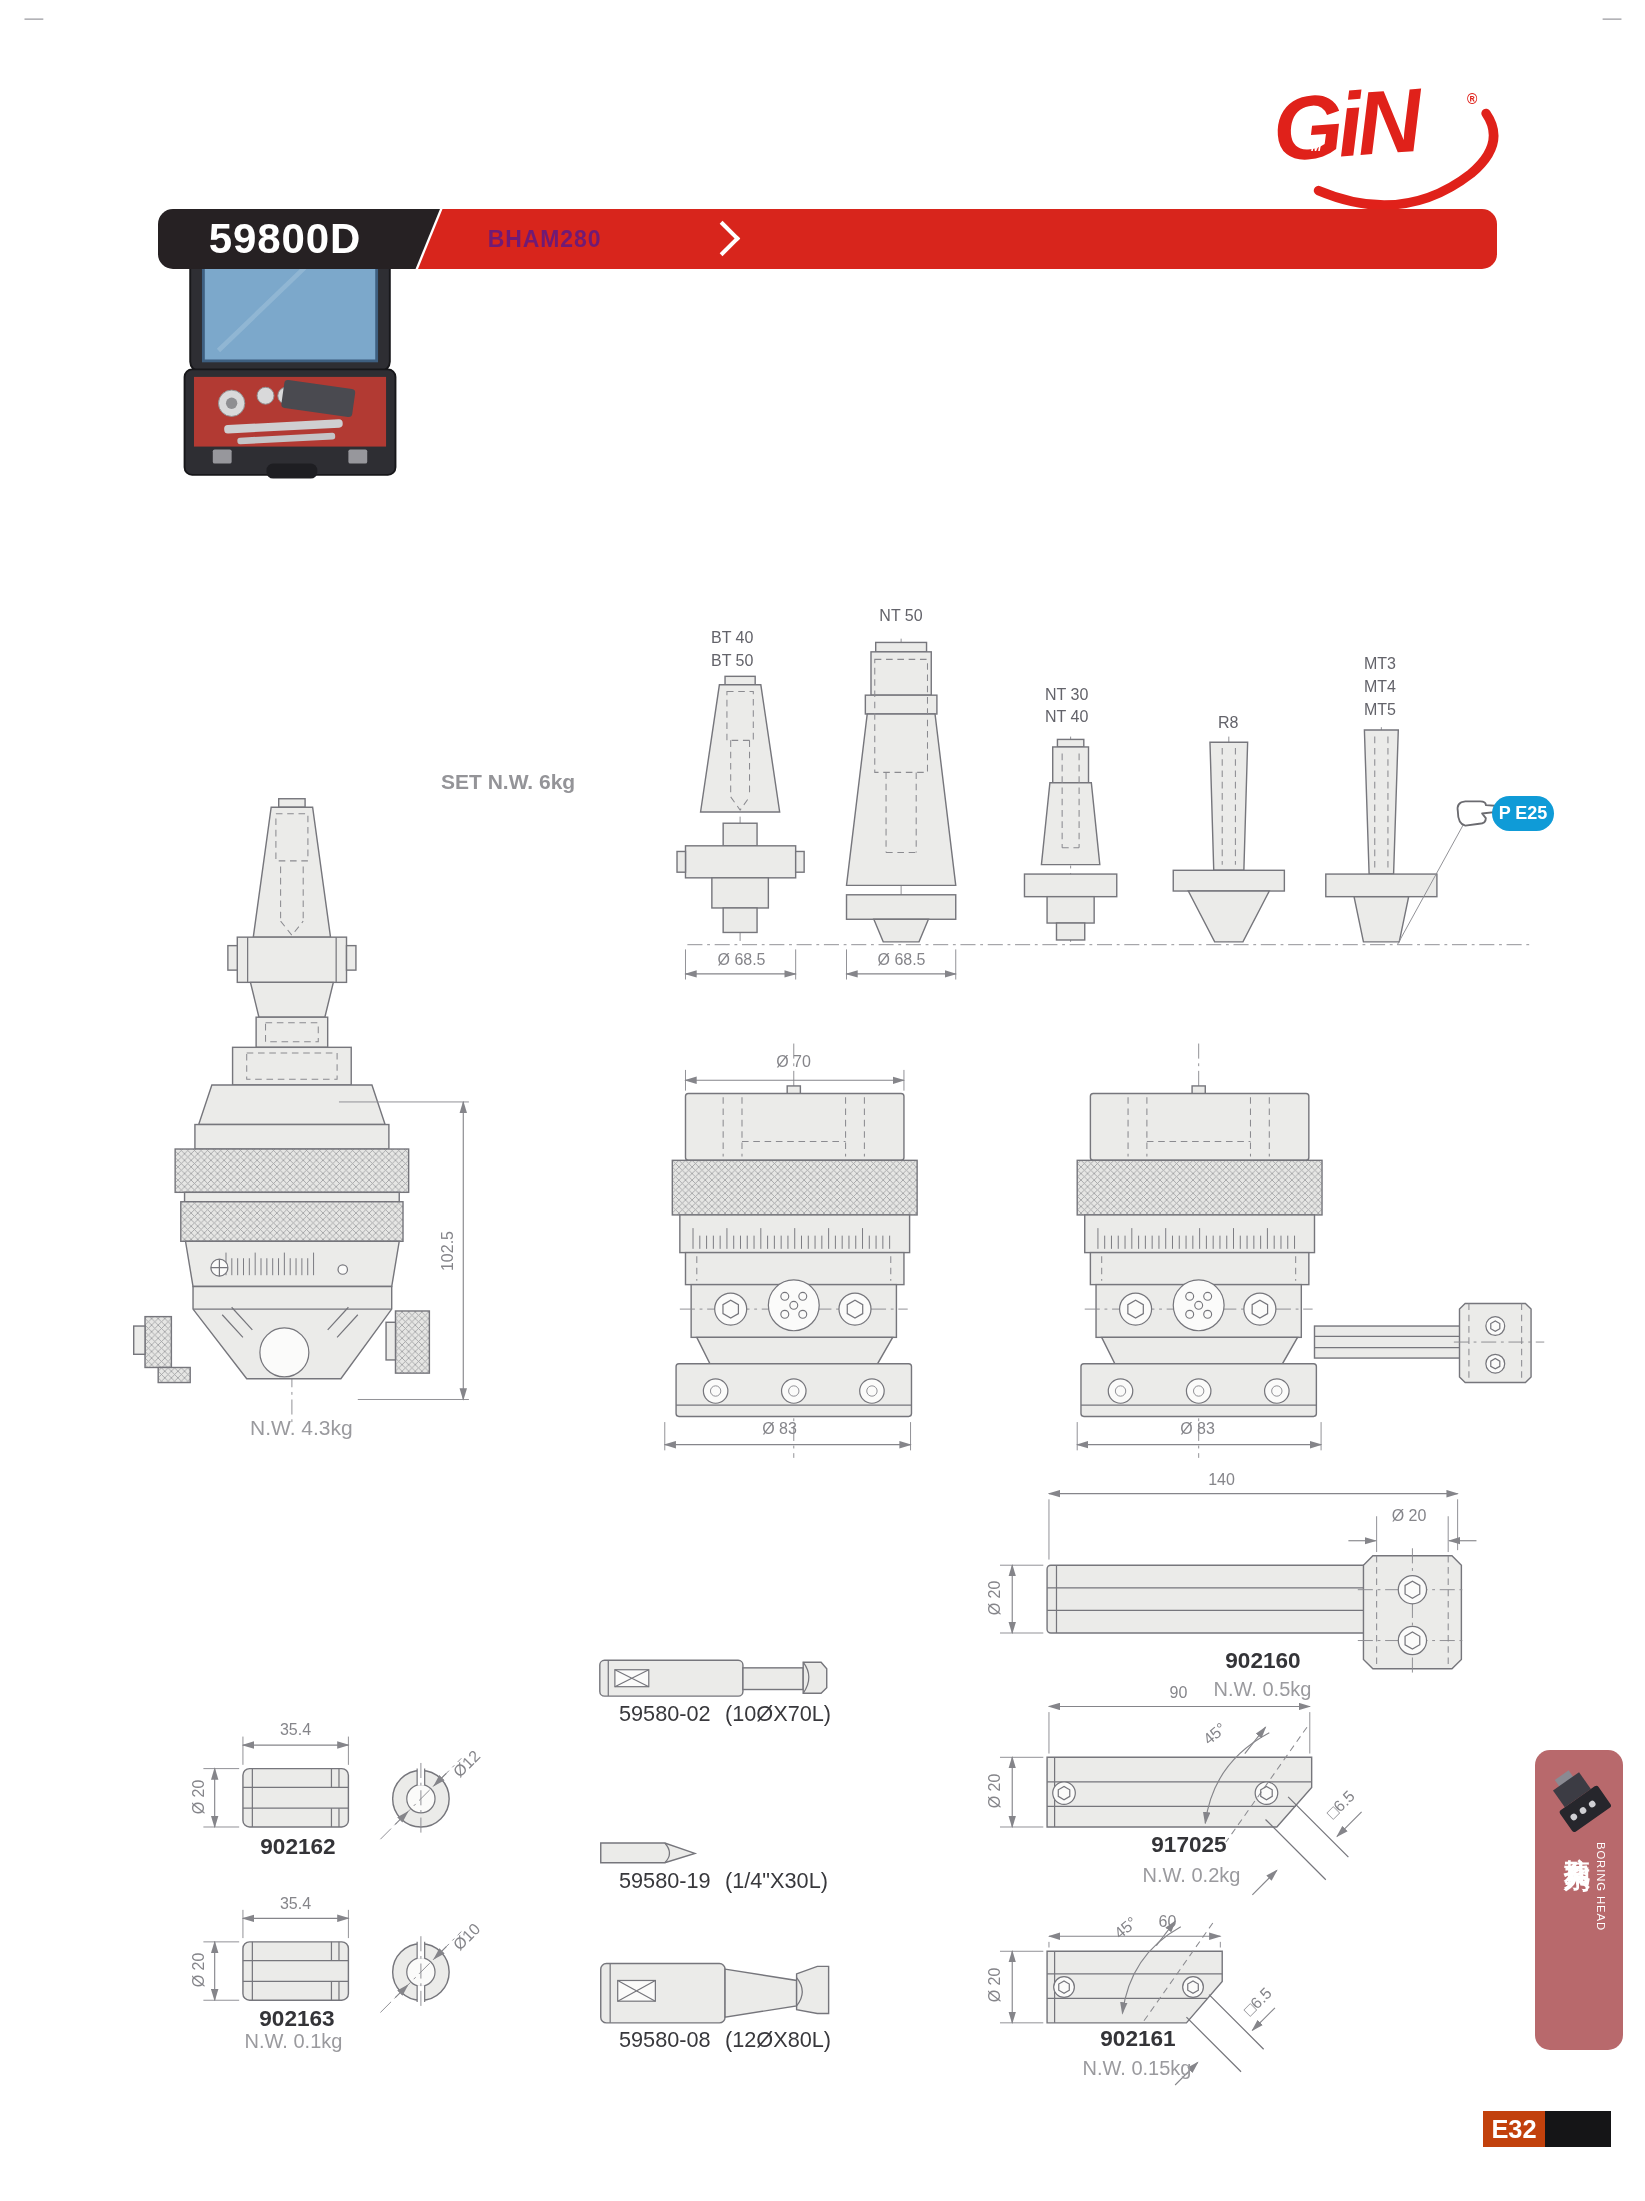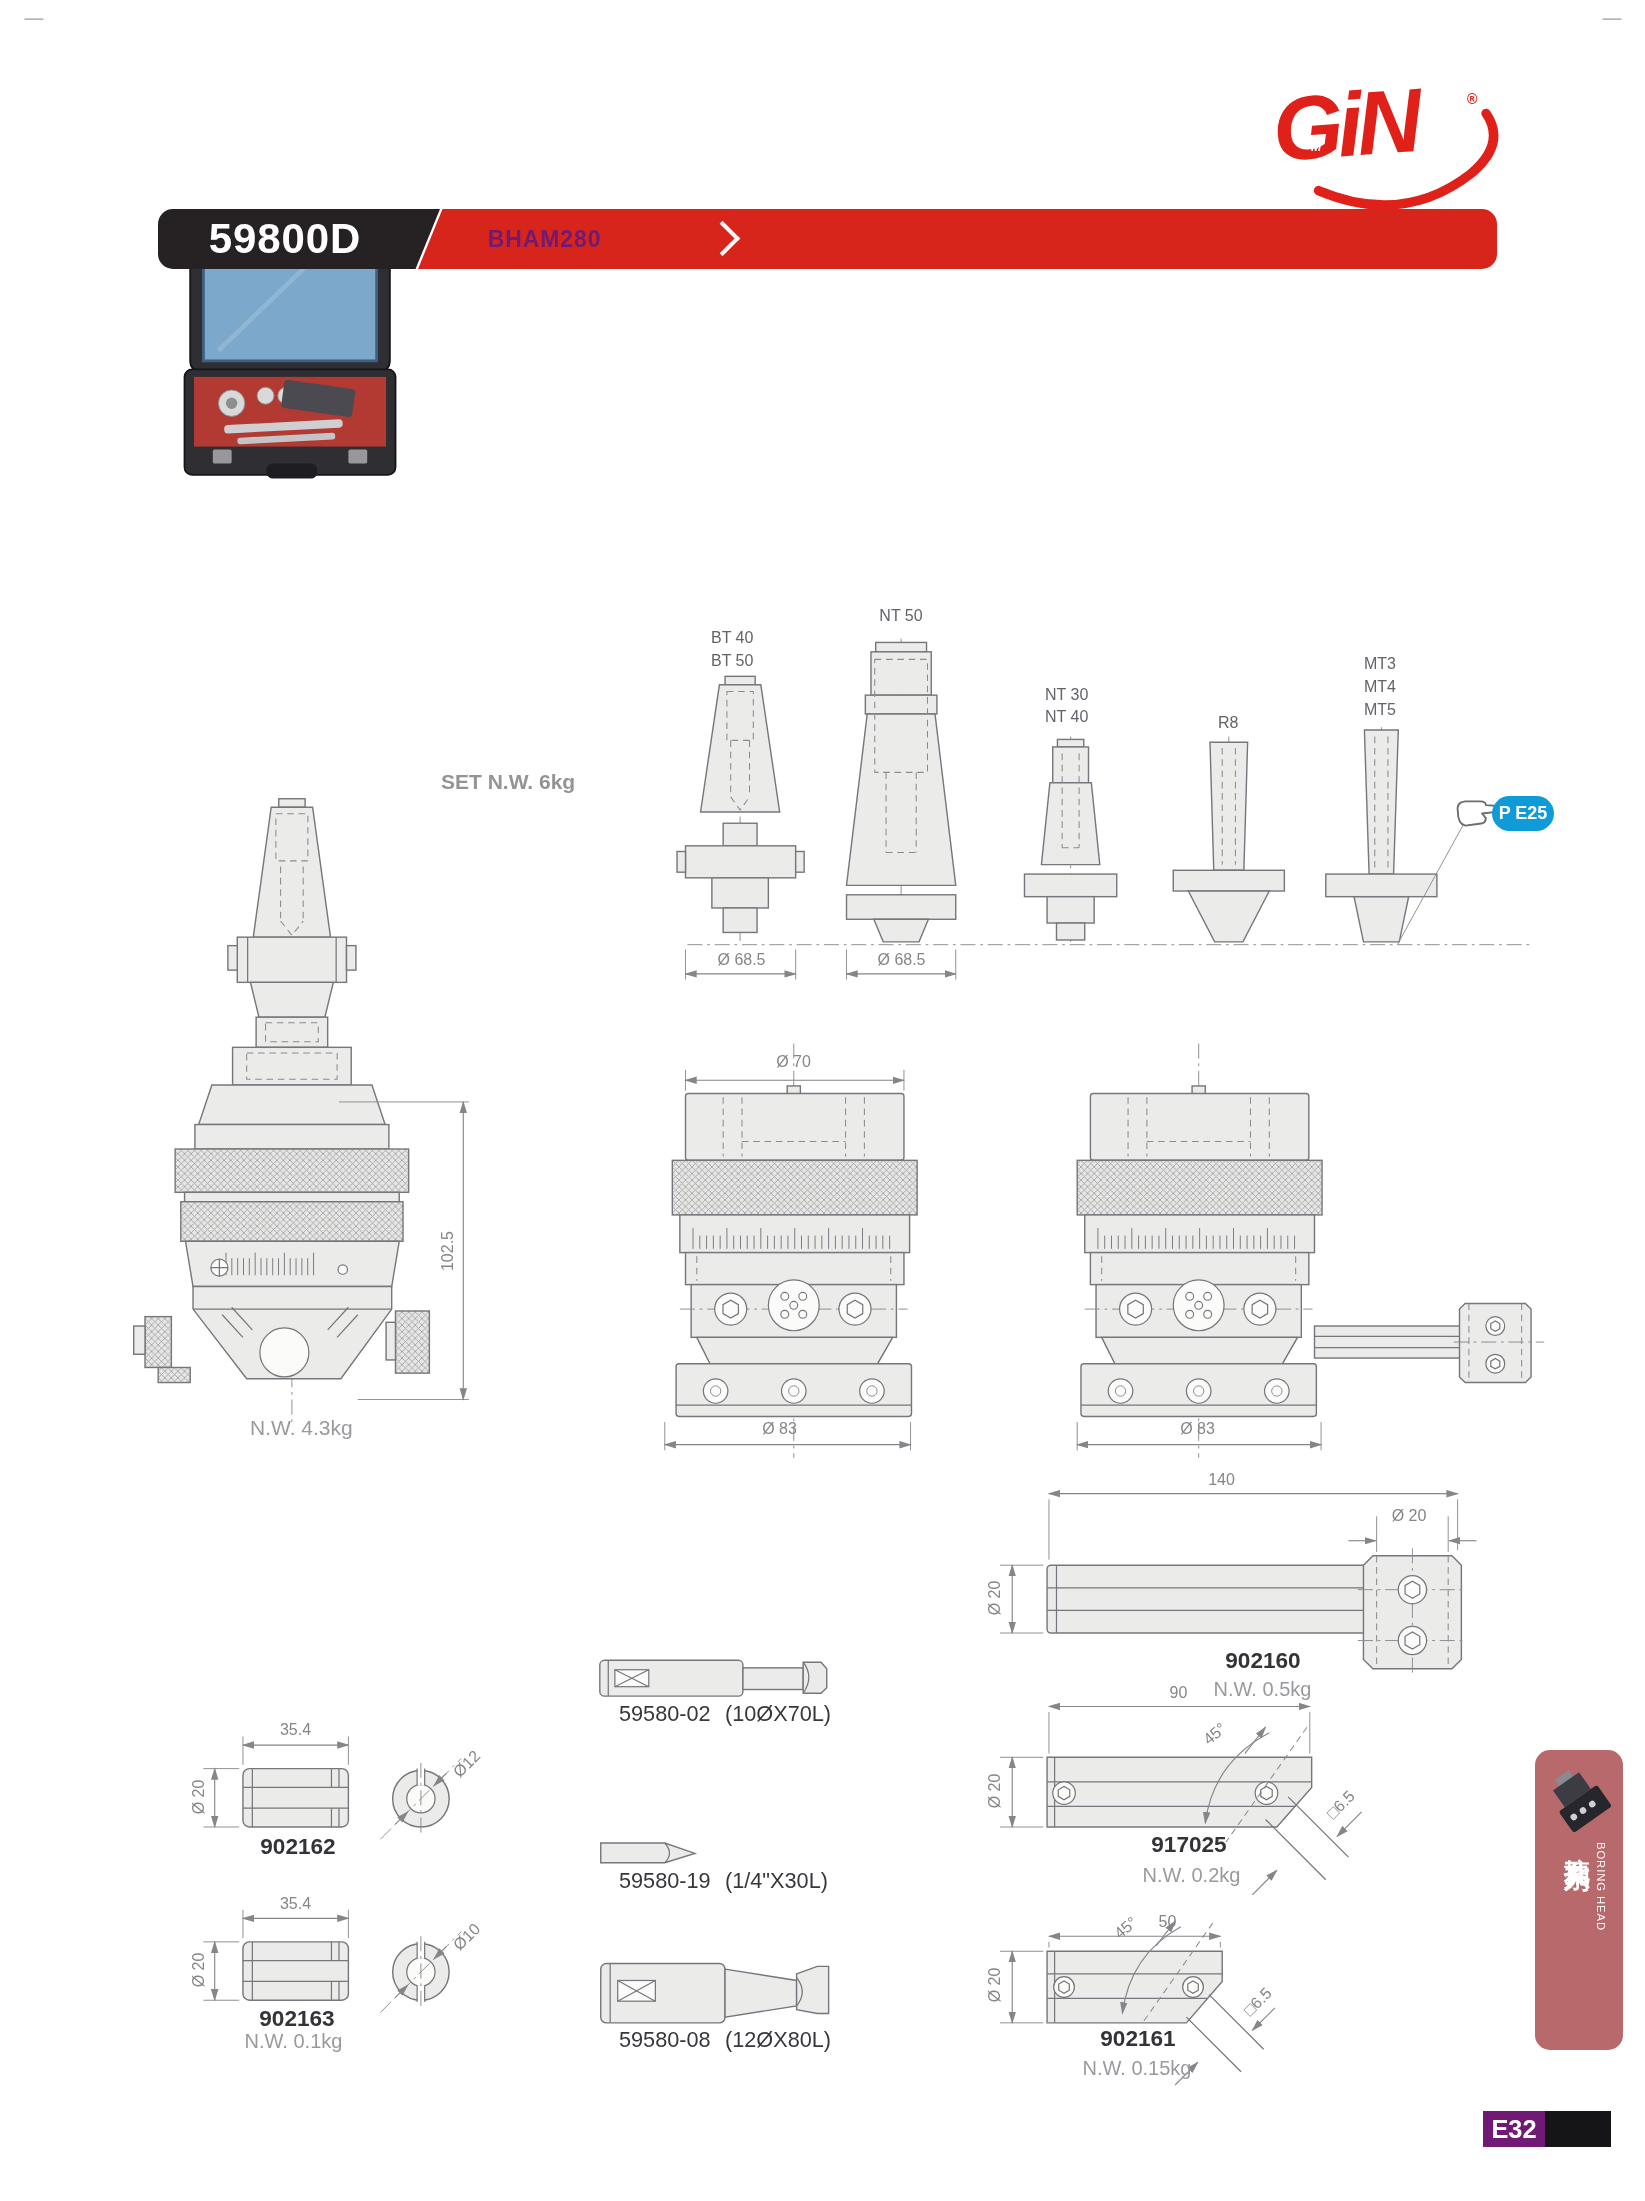--- a/index.html
+++ b/index.html
@@ -36,21 +36,21 @@
   
   .pill{position:absolute;left:1492px;top:796px;width:62px;height:35px;background:#0f9bd7;
      border-radius:18px;color:#fff;font-size:18px;font-weight:700;text-align:center;line-height:35px;}
   .setcap{left:441px;top:770px;width:169px;font-size:21px;font-weight:700;color:#949498;}
   
   .tab{position:absolute;left:1535px;top:1750px;width:88px;height:300px;background:#b8696c;border-radius:15px;}
   .tab-zh{left:1561px;top:1838px;height:132px;font-size:25.4px;font-weight:700;color:#fff;
      writing-mode:vertical-rl;text-orientation:upright;letter-spacing:2.8px;}
   .tab-en{left:1595px;top:1842px;height:113px;font-size:11.3px;color:#fff;
      writing-mode:vertical-rl;letter-spacing:0.9px;}
-  .badge-red{position:absolute;left:1483px;top:2111px;width:62px;height:36px;background:#701a75;
+  .badge-red{position:absolute;left:1483px;top:2111px;width:62px;height:36px;background:#c2410c;
      color:#fff;font-size:25.4px;font-weight:800;text-align:center;line-height:36px;}
   .badge-black{position:absolute;left:1545px;top:2111px;width:66px;height:36px;background:#151517;}
   
   .o{fill:#ebebe9;stroke:#76767c;stroke-width:1.5;}
   .wh{fill:#fbfbfa;stroke:#76767c;stroke-width:1.3;}
   .l{fill:none;stroke:#76767c;stroke-width:1.3;}
   .thin{fill:none;stroke:#8b8b90;stroke-width:1;}
   .d{fill:none;stroke:#8b8b90;stroke-width:1.1;stroke-dasharray:7 5;}
   .cl{fill:none;stroke:#8b8b90;stroke-width:1;stroke-dasharray:16 5 3 5;}
   .dim{fill:none;stroke:#85858a;stroke-width:1.2;}
@@ -519,21 +519,21 @@
   <div class="t pn c" style="left:1216px;top:1648px;width:94px">902160</div>
   <div class="t nw c" style="left:1210px;top:1678px;width:105px">N.W. 0.5kg</div>
 
   <div class="t dimtxt c" style="left:1155px;top:1684px;width:47px">90</div>
   <div class="t dimtxt c rot40" style="left:1196px;top:1725px;width:38px">45°</div>
   <div class="t dimtxt c rot45" style="left:1313px;top:1796px;width:56px">□6.5</div>
   <div class="t dimtxt c rot90" style="left:962px;top:1782px;width:66px">Ø 20</div>
   <div class="t pn c" style="left:1142px;top:1832px;width:94px">917025</div>
   <div class="t nw c" style="left:1139px;top:1864px;width:105px">N.W. 0.2kg</div>
 
-  <div class="t dimtxt c" style="left:1144px;top:1913px;width:47px">50</div>
+  <div class="t dimtxt c" style="left:1144px;top:1913px;width:47px">60</div>
   <div class="t dimtxt c rot40" style="left:1107px;top:1919px;width:38px">45°</div>
   <div class="t dimtxt c rot45" style="left:1230px;top:1993px;width:56px">□6.5</div>
   <div class="t dimtxt c rot90" style="left:962px;top:1976px;width:66px">Ø 20</div>
   <div class="t pn c" style="left:1091px;top:2026px;width:94px">902161</div>
   <div class="t nw c" style="left:1076px;top:2057px;width:122px">N.W. 0.15kg</div>
 
   <div class="t dimtxt c" style="left:269px;top:1721px;width:53px">35.4</div>
   <div class="t dimtxt c rot90" style="left:166px;top:1788px;width:66px">Ø 20</div>
   <div class="t dimtxt c rot45" style="left:439px;top:1755px;width:56px">Ø12</div>
   <div class="t pn c" style="left:251px;top:1834px;width:94px">902162</div>

